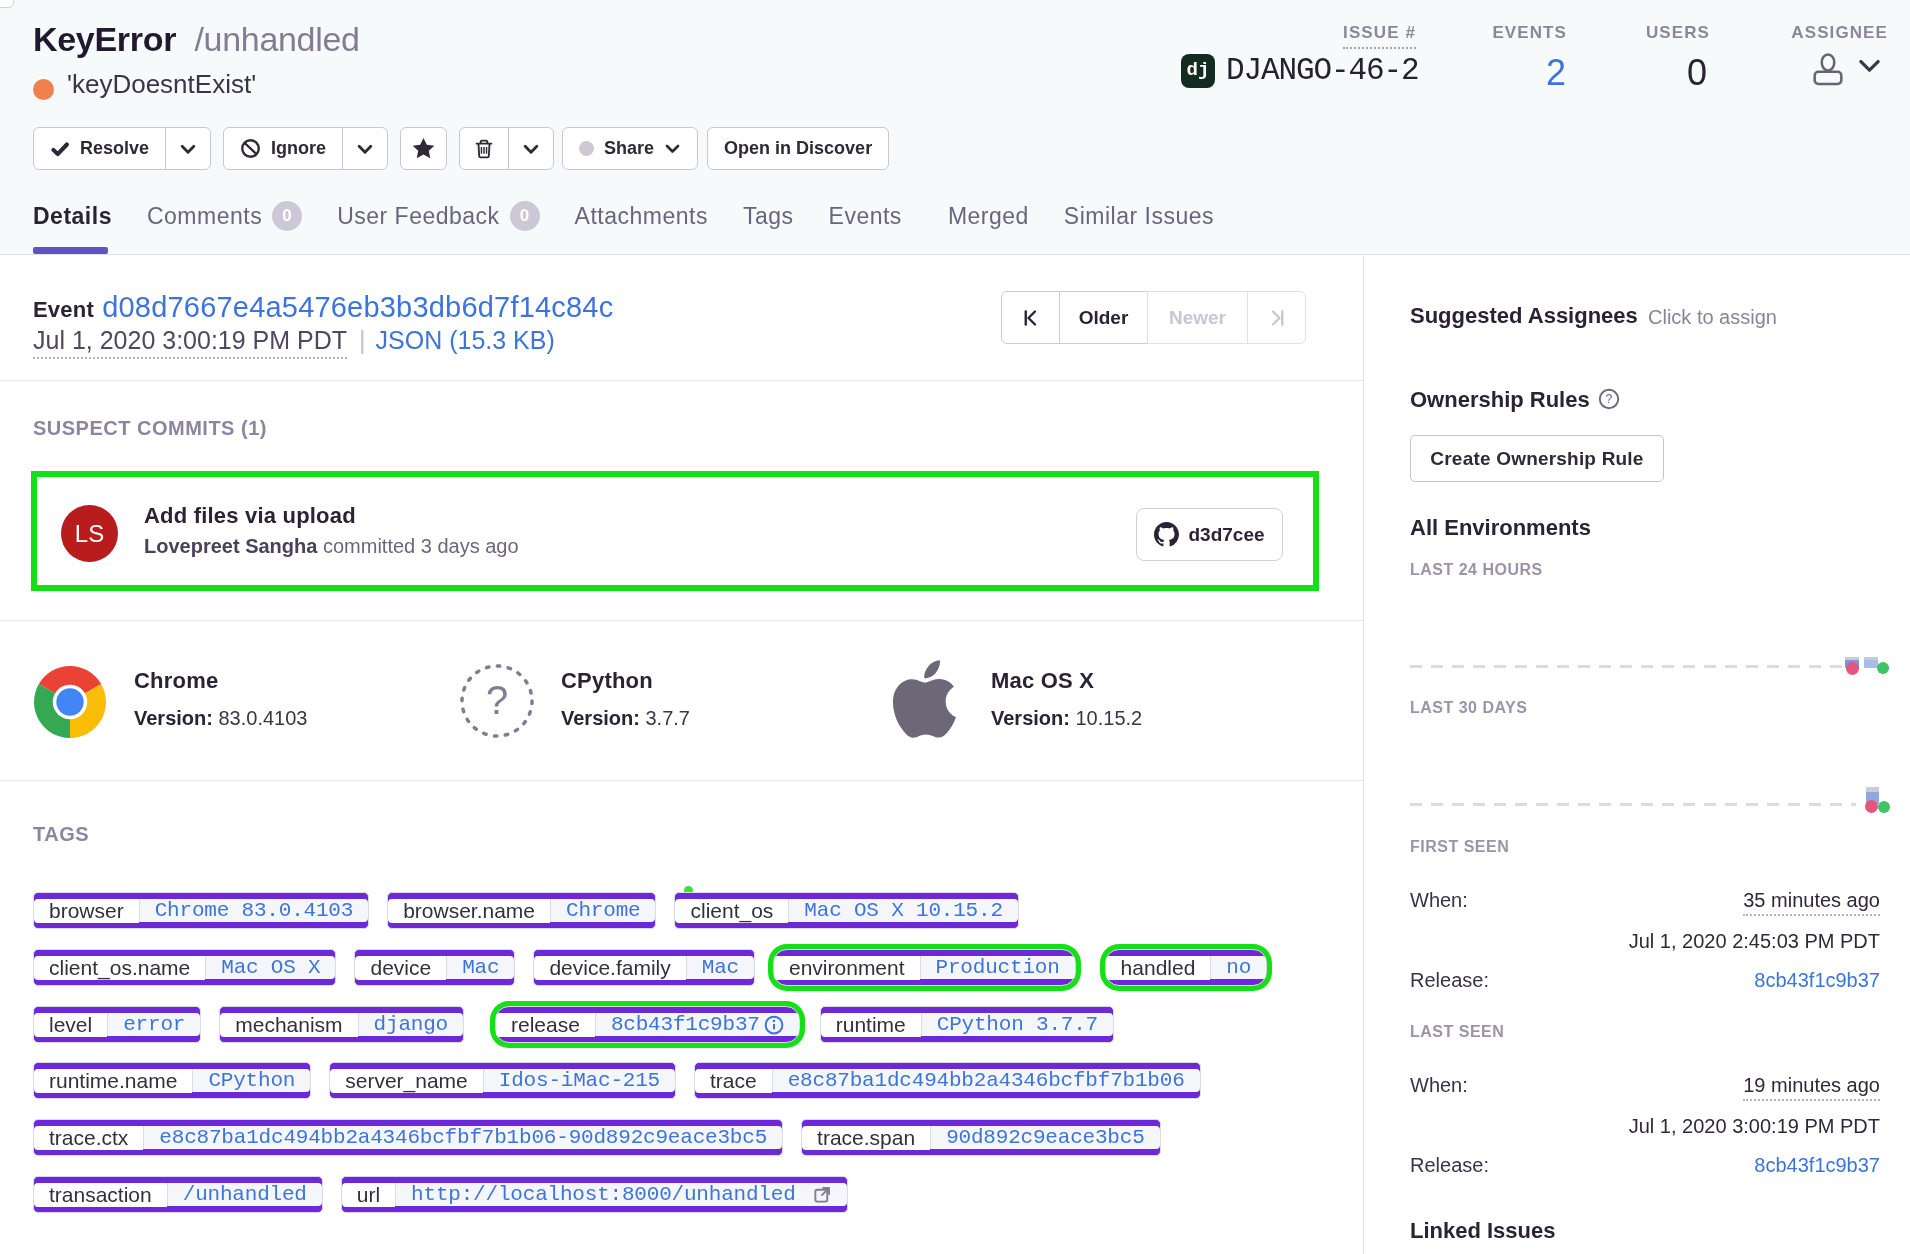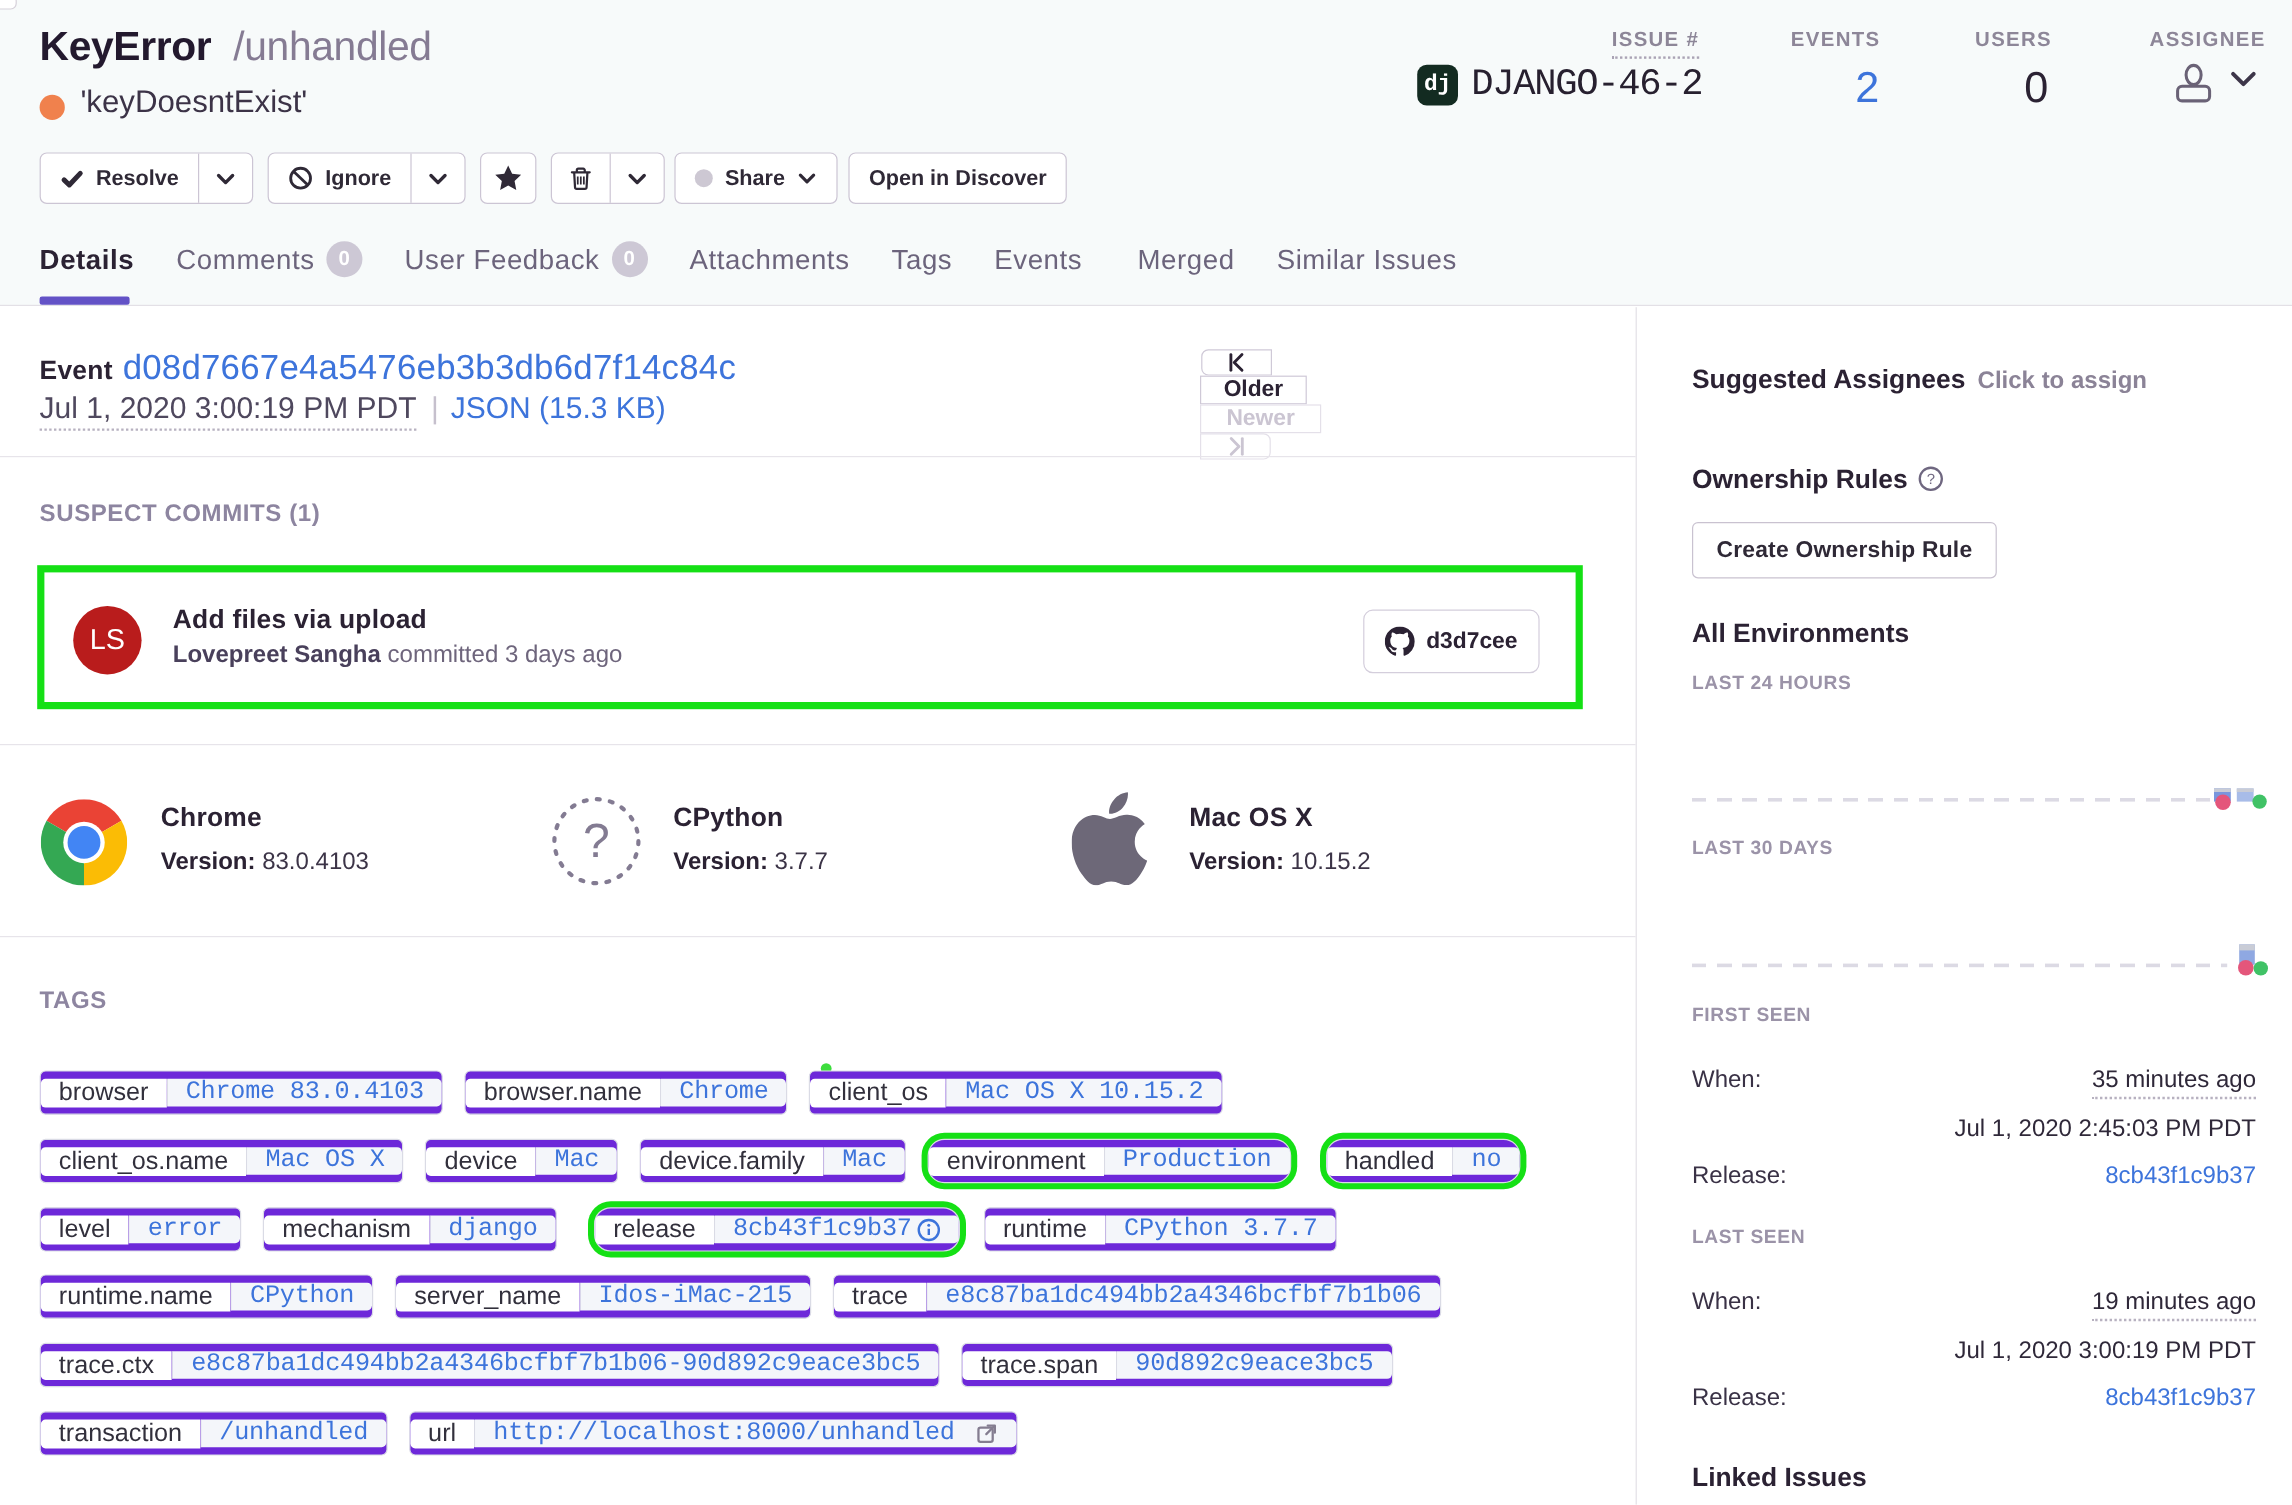--- a/index.html
+++ b/index.html
@@ -43,21 +43,21 @@
   
   .eventline { position:absolute; left:33px; top:291px; font-size:29px; letter-spacing:0.2px; }
   .eventline b { font-weight:bold; color:#2b2233; font-size:22px; }
   .link { color:#3d74db; text-decoration:none; }
   .dateline { position:absolute; left:33px; top:326px; font-size:25px; color:#4f485e; }
   .dotted-u { border-bottom:2px dotted #b7b1c0; padding-bottom:3px; }
   .sep { color:#c6c0cd; padding:0 10px 0 12px; }
   .hr { position:absolute; background:#e7e4ea; height:1px; left:0; width:1363px; }
 
   
-  .pager { position:absolute; left:1001px; top:291px; height:67px; display:flex;flex-direction:column; }
+  .pager { position:absolute; left:1001px; top:291px; height:67px; display:flex; }
   .pbtn { height:53px; background:#fff; border:1px solid #cfc9d7; display:flex; align-items:center; justify-content:center; font-size:19px; font-weight:bold; color:#2b2233; }
   .pbtn.dim { color:#cbc5d2; border-color:#e4e0e9; }
 
   
   .seclabel { position:absolute; left:33px; font-size:20px; font-weight:bold; color:#8d85a0; letter-spacing:0.5px; }
 
   
   .commitcard { position:absolute; left:31px; top:471px; width:1288px; height:120px; border:6px solid #15e015; background:#fff; }
   .avatar { position:absolute; left:24px; top:28px; width:57px; height:57px; border-radius:50%; background:#b91c1c; color:#fff; font-size:24px; text-align:center; line-height:57px; }
   .commit-title { position:absolute; left:107px; top:26px; font-size:22px; font-weight:bold; color:#2b2233; letter-spacing:0.2px; }
@@ -348,21 +348,21 @@
       <div class="k">url</div>
       <div class="v">http://localhost:8000/unhandled&nbsp;<svg width="19" height="19" viewBox="0 0 16 16" style="margin-left:5px;">
           <rect x="2" y="4" width="10" height="10" rx="1.5" stroke="#847d90" stroke-width="1.6" fill="none"></rect>
           <path d="M8.5 2.5 h5 v5" stroke="#847d90" stroke-width="1.6" fill="none" stroke-linecap="round" stroke-linejoin="round"></path>
           <line x1="7.5" y1="8.5" x2="13" y2="3" stroke="#847d90" stroke-width="1.6" stroke-linecap="round"></line>
         </svg></div>
     </div>
   </div>
 
   <div class="sb-h" style="left:1410px; top:303px;">Suggested Assignees</div>
-  <div class="sb-gray" style="left:1648px; top:306px;font-weight:bold;">Click to assign</div>
+  <div class="sb-gray" style="left:1648px; top:306px;">Click to assign</div>
   <div class="sb-h" style="left:1410px; top:387px;">Ownership Rules</div>
   <div class="abs" style="left:1598px; top:388px;"><svg width="22" height="22" viewBox="0 0 16 16">
       <circle cx="8" cy="8" r="6.7" stroke="#6f6780" stroke-width="1.4" fill="none"></circle>
       <text x="8" y="11.2" text-anchor="middle" font-size="9" font-family="Liberation Sans" fill="#6f6780">?</text>
     </svg></div>
   <div class="crule-btn">Create Ownership Rule</div>
   <div class="sb-h" style="left:1410px; top:515px;">All Environments</div>
   <div class="sb-label" style="top:561px;">LAST 24 HOURS</div>
   <div class="dash" style="left:1410px; top:665px; width:434px;"></div>
 

